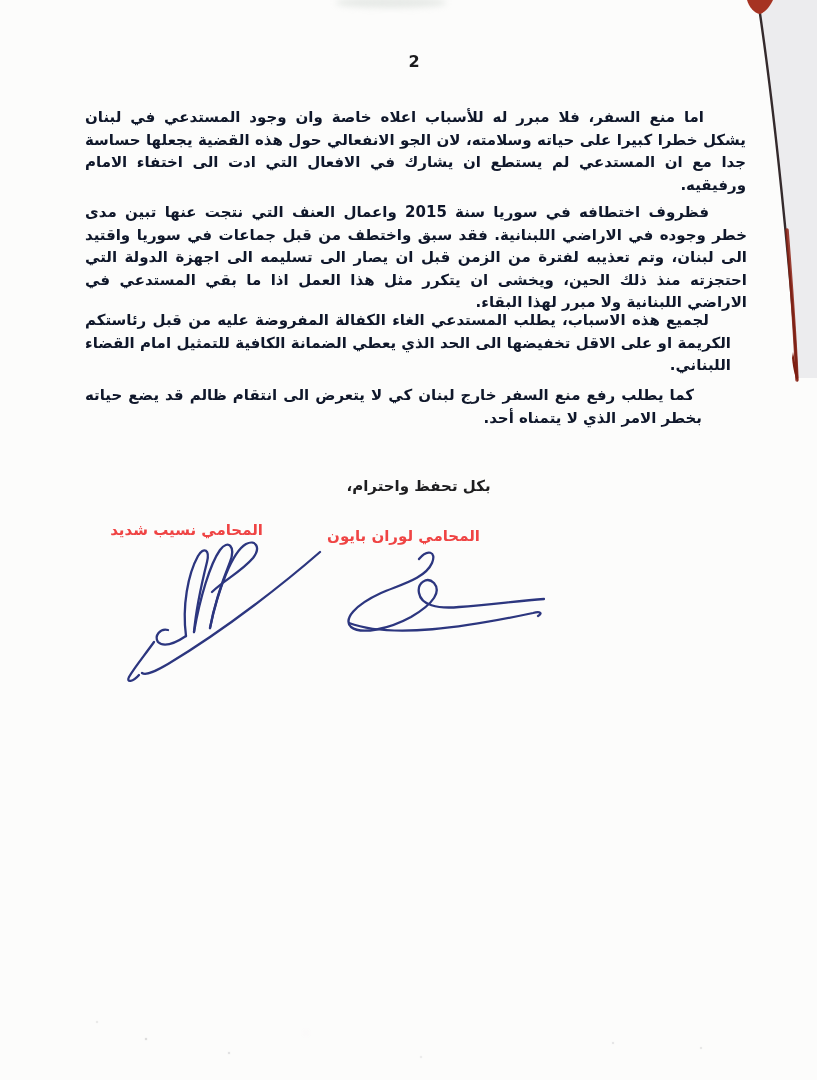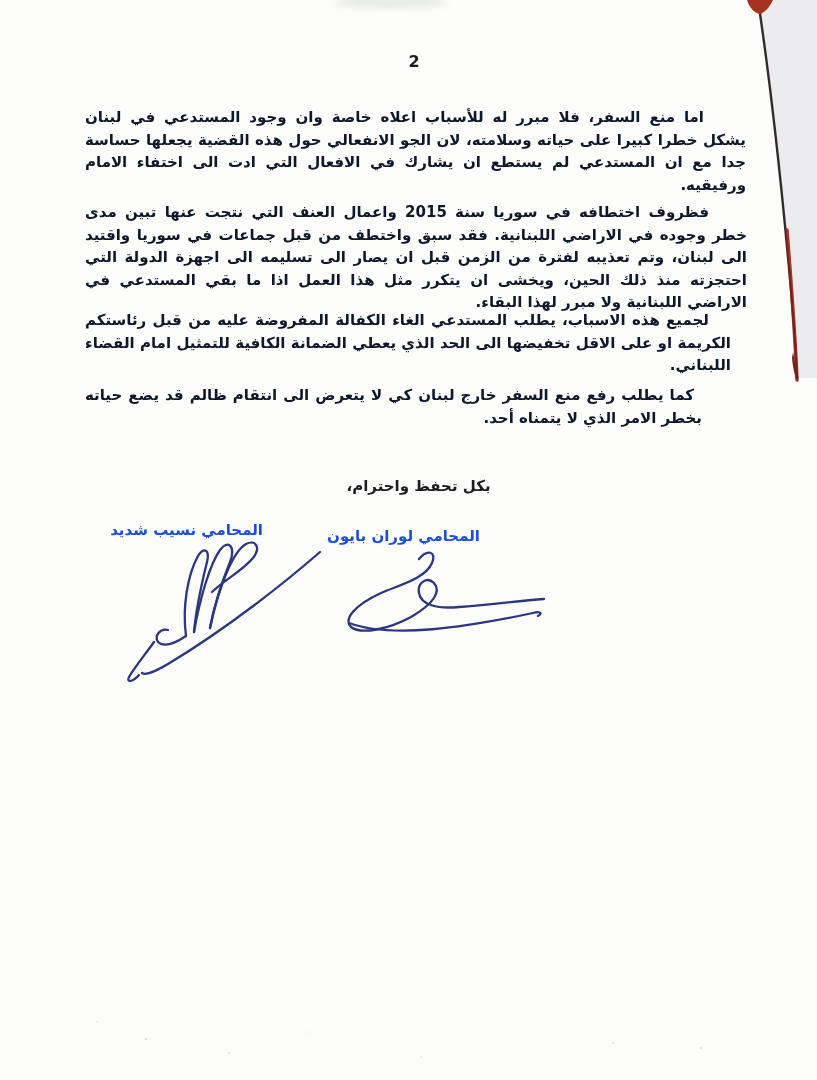--- a/index.html
+++ b/index.html
@@ -28,21 +28,21 @@
   .p2 { top:201px; width:662px; text-indent:38px; }
   .p3 { top:309px; width:646px; text-indent:22px; }
   .p4 { top:372px; width:617px; text-indent:8px;margin-top:12px; }
   .closing {
     position:absolute; top:477px; left:10px; width:817px;
     direction:rtl; text-align:center;
     font-weight:bold; font-size:15px; color:#1d1d1f;
   }
   .name {
     position:absolute; direction:rtl; white-space:nowrap;
-    font-weight:bold; font-size:15px; color:#1d4ed8;
+    font-weight:bold; font-size:15px; color:#ef4444;
   }
   .name-right { top:527px; right:337px;margin-left:42px; }
   .name-left  { top:521px; right:554px; }
   .sig { position:absolute; }
   .sig-right { left:337px; top:549px; }
   .sig-left  { left:108px; top:536px; }
   .speckles {
     position:absolute; left:0; top:0; width:2px; height:2px; border-radius:50%;
     background:transparent;
     box-shadow:

